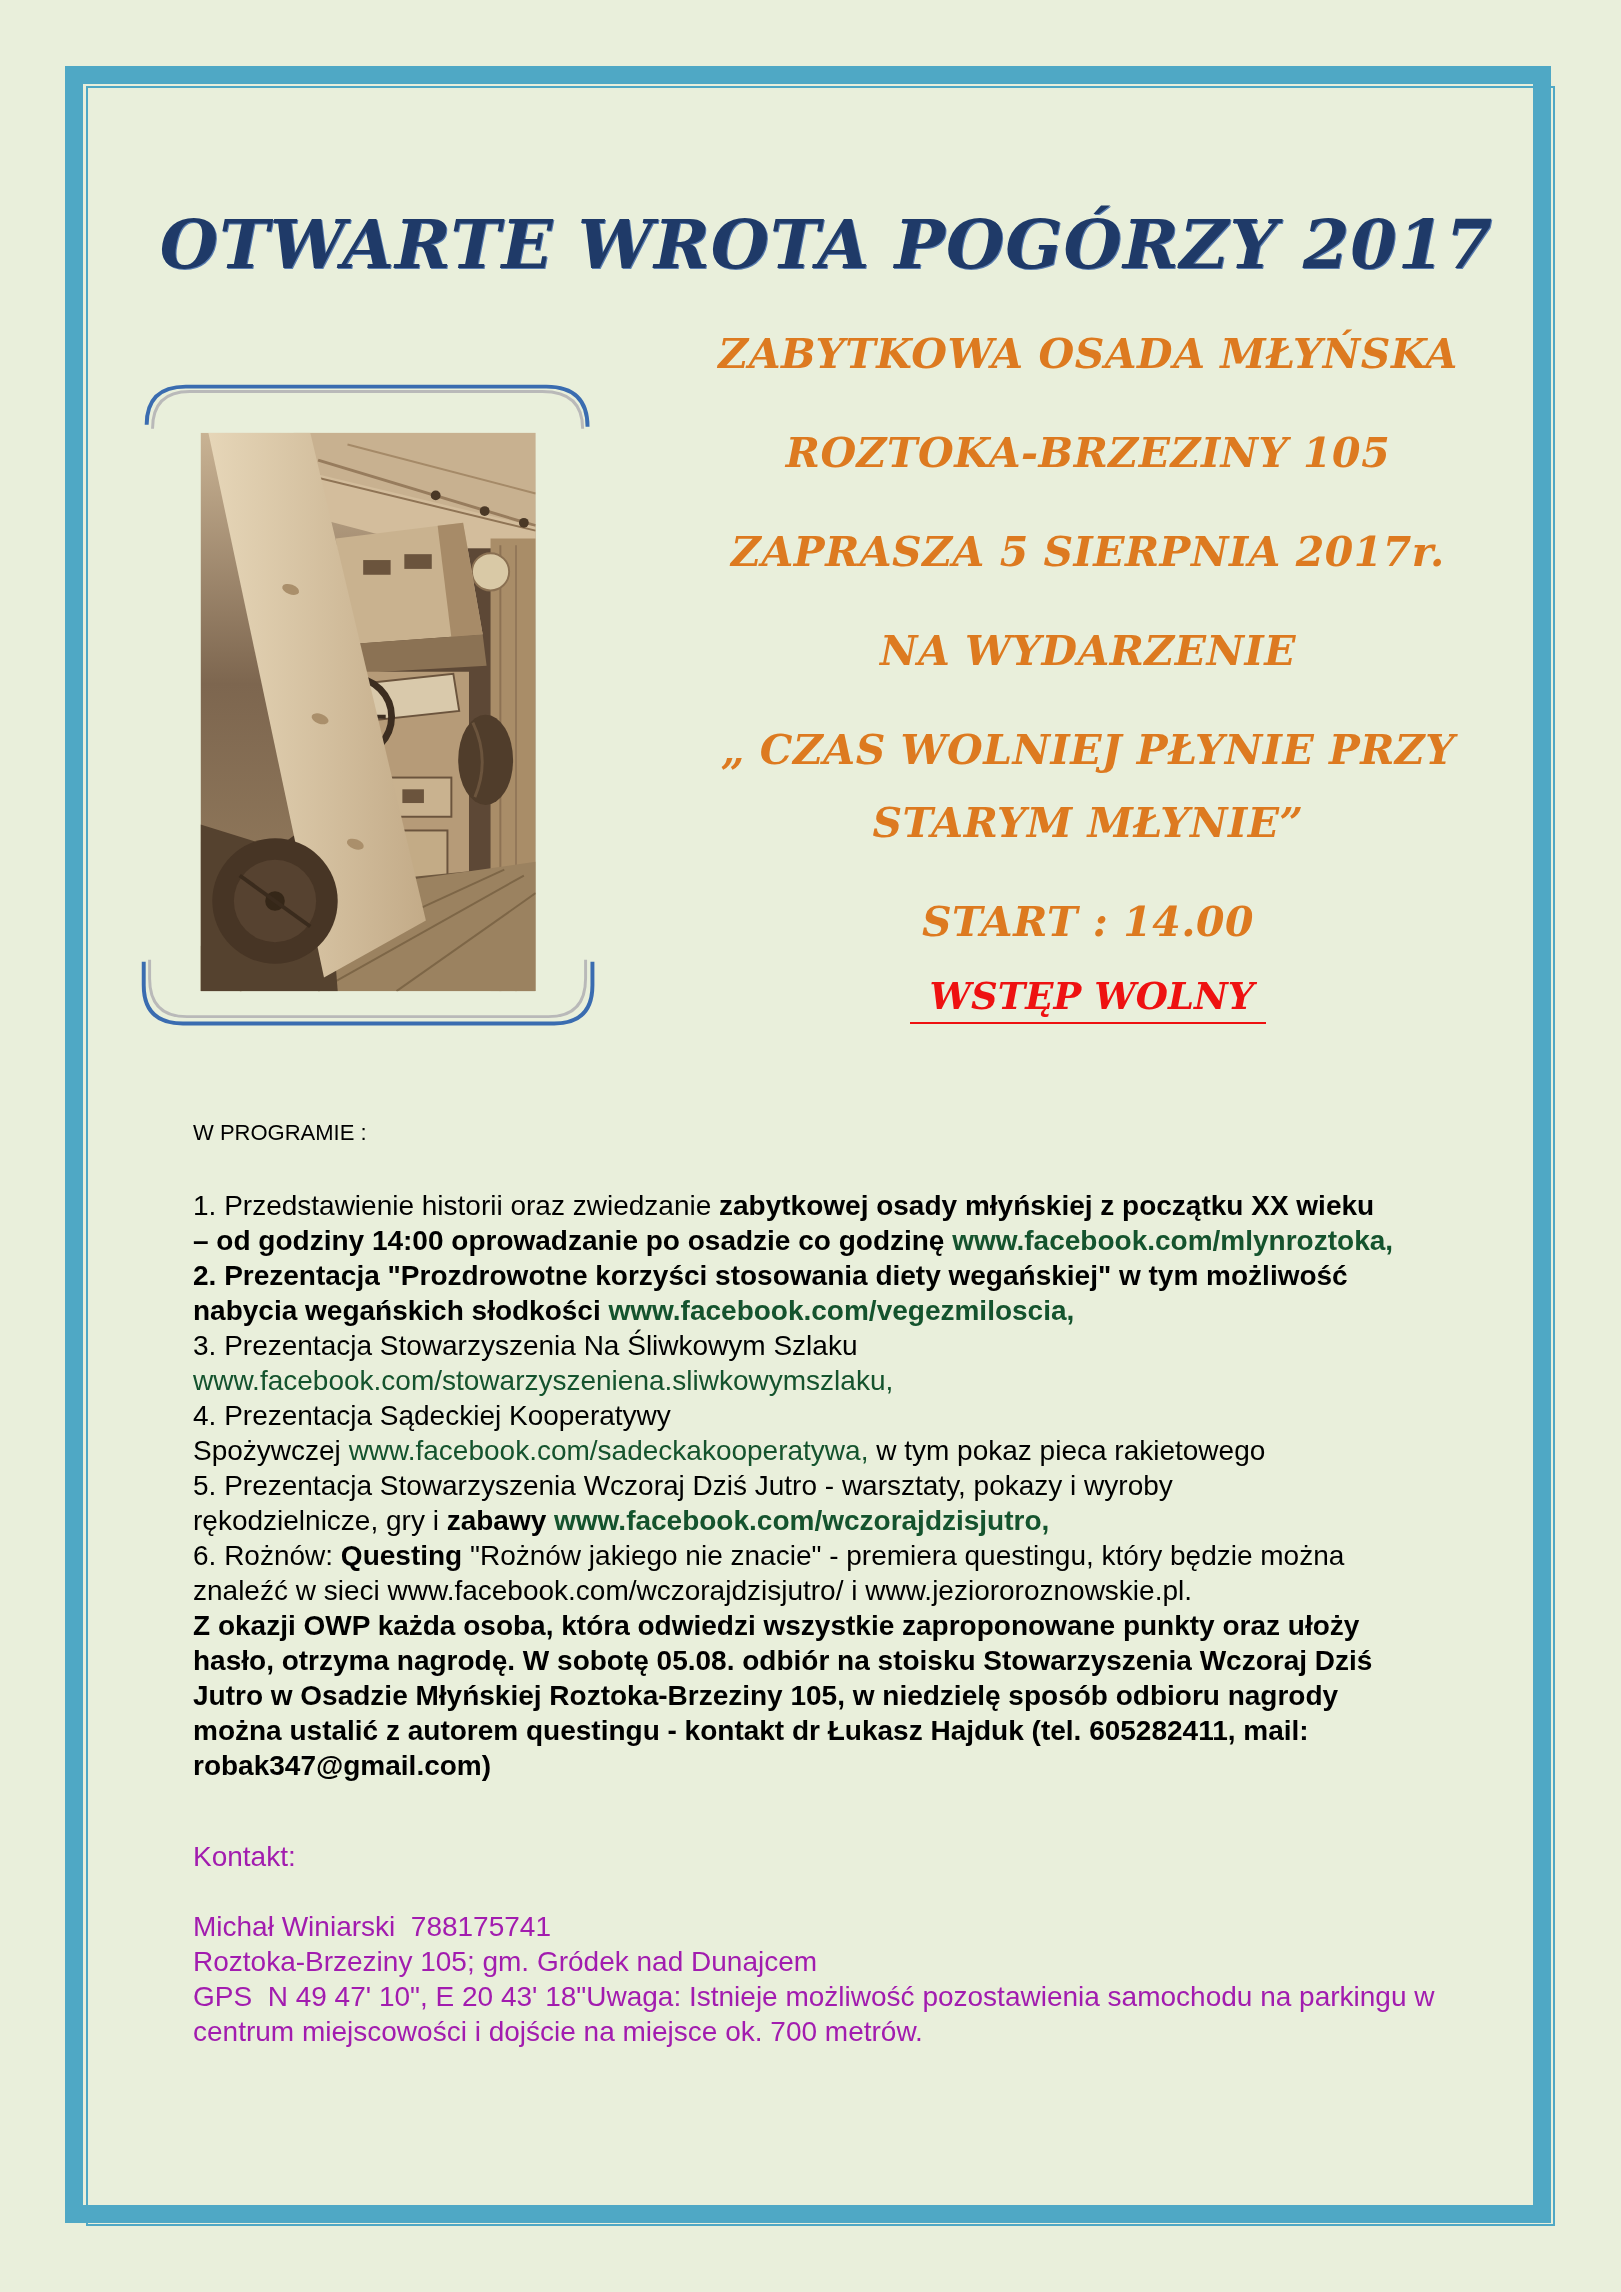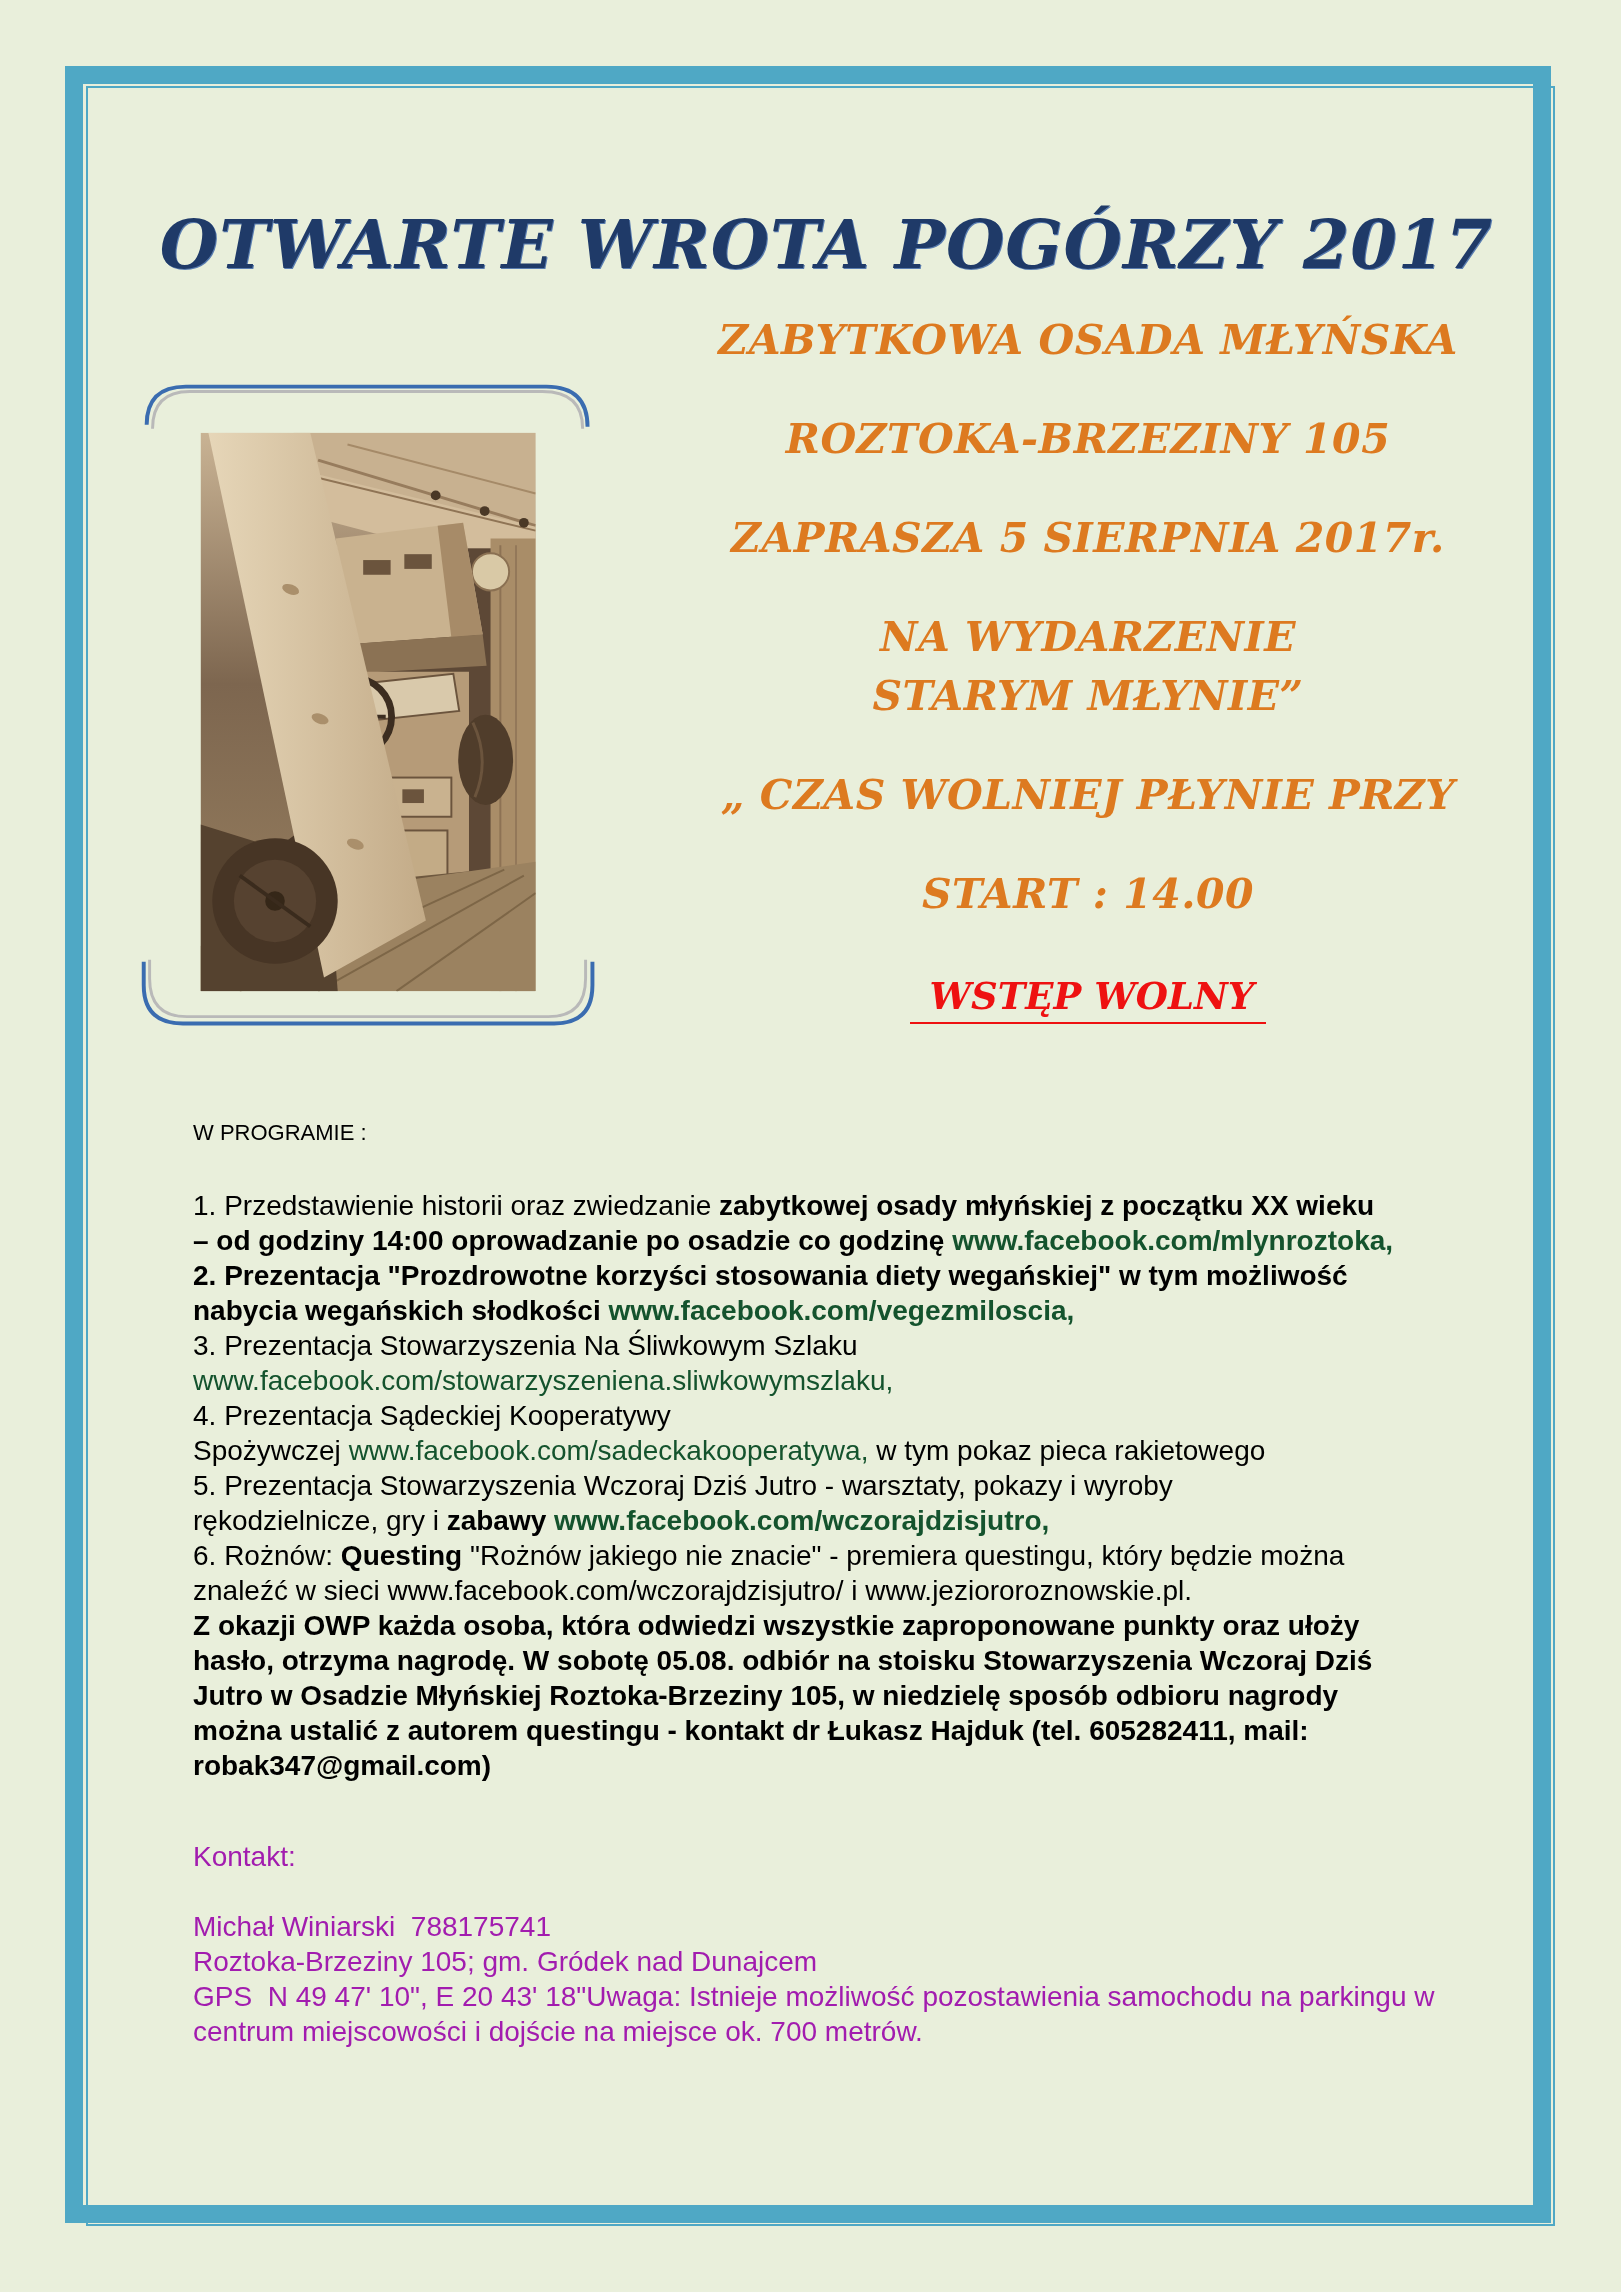--- a/index.html
+++ b/index.html
@@ -24,21 +24,21 @@
     font-size:67px; line-height:73px; color:#1f3a68; letter-spacing:1px;
     text-shadow:1px 1px 0 #5a7db0;
   }
   .subtitle {
     position:absolute; top:310px; left:647px; width:882px;
     text-align:center; color:#dd7a20;
     font-family:"DejaVu Serif", serif; font-style:italic; font-weight:700;
     font-size:41px; line-height:57px; letter-spacing:0.5px;
   }
   .subtitle-line { margin-top:42px; }
-  .subtitle-line:first-child, .subtitle-line.tight { margin-top:2px; }
+  .subtitle-line:first-child, .subtitle-line.tight { margin-top:16px; }
   .photo { position:absolute; left:127px; top:370px; }
   .wstep {
     position:absolute; top:972px; left:647px; width:882px;
     text-align:center; color:#ee1111;
     font-family:"DejaVu Serif", serif; font-style:italic; font-weight:700;
     font-size:37px; line-height:49px;
   }
   .wstep-inner { border-bottom:2.9px solid #ee1111; padding:0 11.8px 3.9px 19.6px; }
   .prog-heading {
     position:absolute; top:1120px; left:193px;
@@ -142,22 +142,22 @@
       <circle cx="76" cy="478" r="10" fill="#352718"></circle>
       <line x1="40" y1="452" x2="112" y2="504" stroke="#3a2b1d" stroke-width="4"></line>
     </g>
   </svg>
 
   <div class="subtitle">
       <div class="subtitle-line">ZABYTKOWA OSADA MŁYŃSKA</div>
       <div class="subtitle-line">ROZTOKA-BRZEZINY 105</div>
       <div class="subtitle-line">ZAPRASZA 5 SIERPNIA 2017r.</div>
       <div class="subtitle-line">NA WYDARZENIE</div>
+      <div class="subtitle-line">„ CZAS WOLNIEJ PŁYNIE PRZY</div>
       <div class="subtitle-line tight">STARYM MŁYNIE”</div>
-      <div class="subtitle-line">„ CZAS WOLNIEJ PŁYNIE PRZY</div>
       <div class="subtitle-line">START : 14.00</div>
     </div>
 
   <div class="wstep">
     <span class="wstep-inner">WSTĘP WOLNY</span>
   </div>
 
   <div class="prog-heading">W PROGRAMIE :</div>
 
   <div class="prog-lines">

